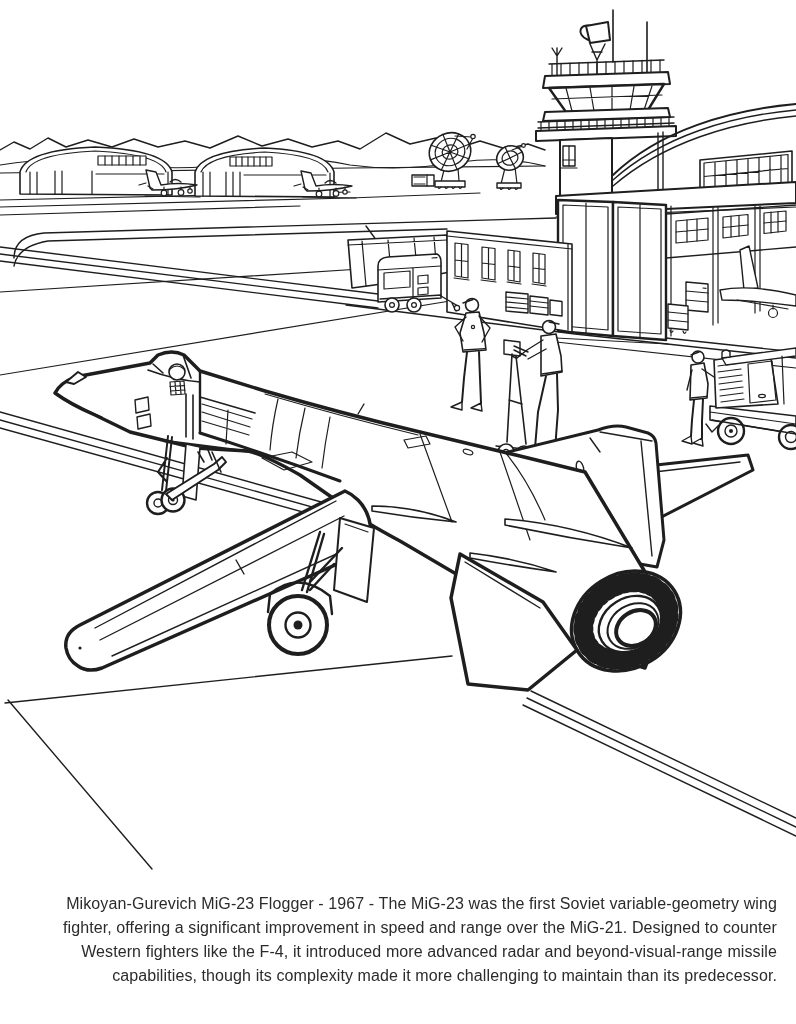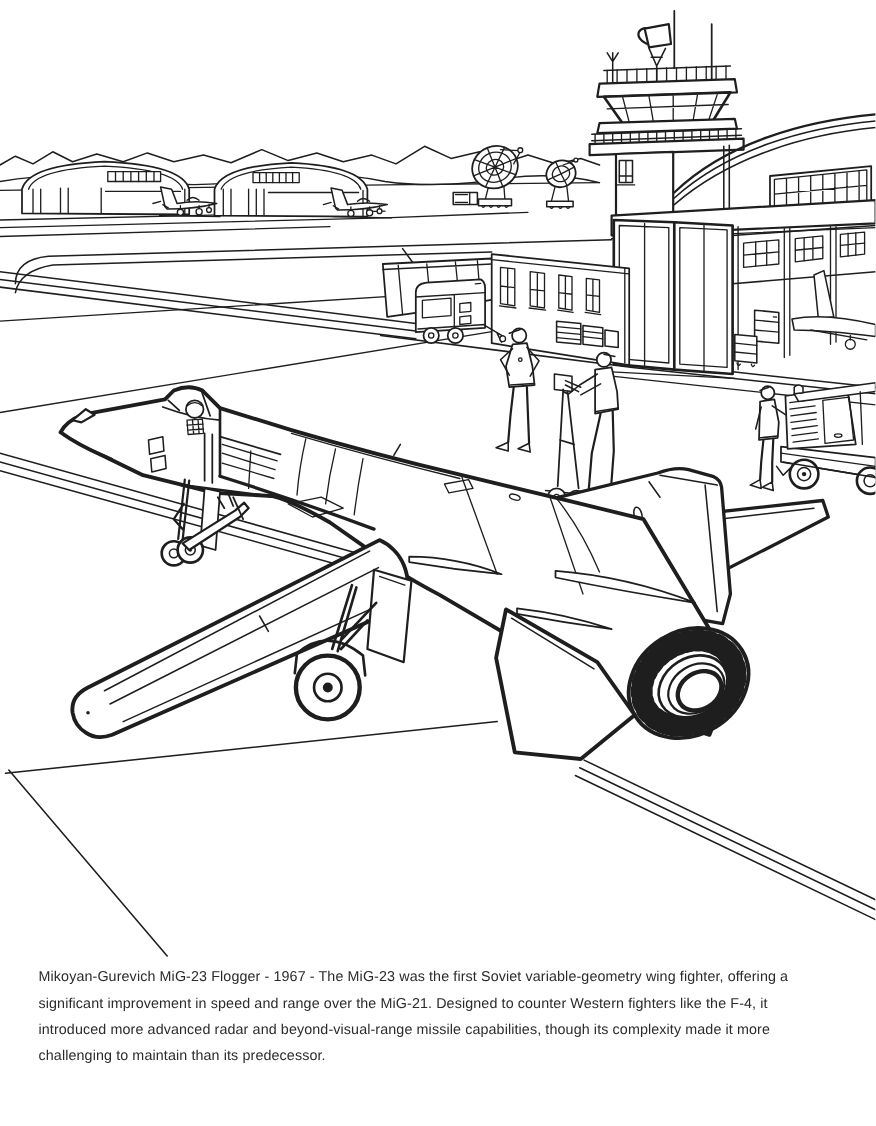--- a/index.html
+++ b/index.html
@@ -17,22 +17,22 @@
   .s14 { stroke-width:1.4; }
   .s16 { stroke-width:1.6; }
   .s2  { stroke-width:2; }
   .s24 { stroke-width:2.4; }
   .s3  { stroke-width:3; }
   .s35 { stroke-width:3.5; }
   .s4  { stroke-width:4; }
   .ribs { stroke-width:20; stroke-dasharray:3.5 6; }
   .caption {
     position:absolute; top:876px; left:50%; transform:translateX(-50%);
-    width:726px; text-align:left; font-size:13px; line-height:24px;
-    letter-spacing:0.1px; color:#2b2b2b; font-weight:500; margin:0;
+    width:726px; text-align:right; font-size:16px; line-height:24px;
+    letter-spacing:0.1px; color:#2b2b2b; font-weight:500; margin:16px;
   }
 </style>
 </head>
 <body>
 
 <div class="page">
   <figure class="art" style="margin:0">
   <svg width="796" height="872" viewBox="0 0 796 872">
 
     <g>

